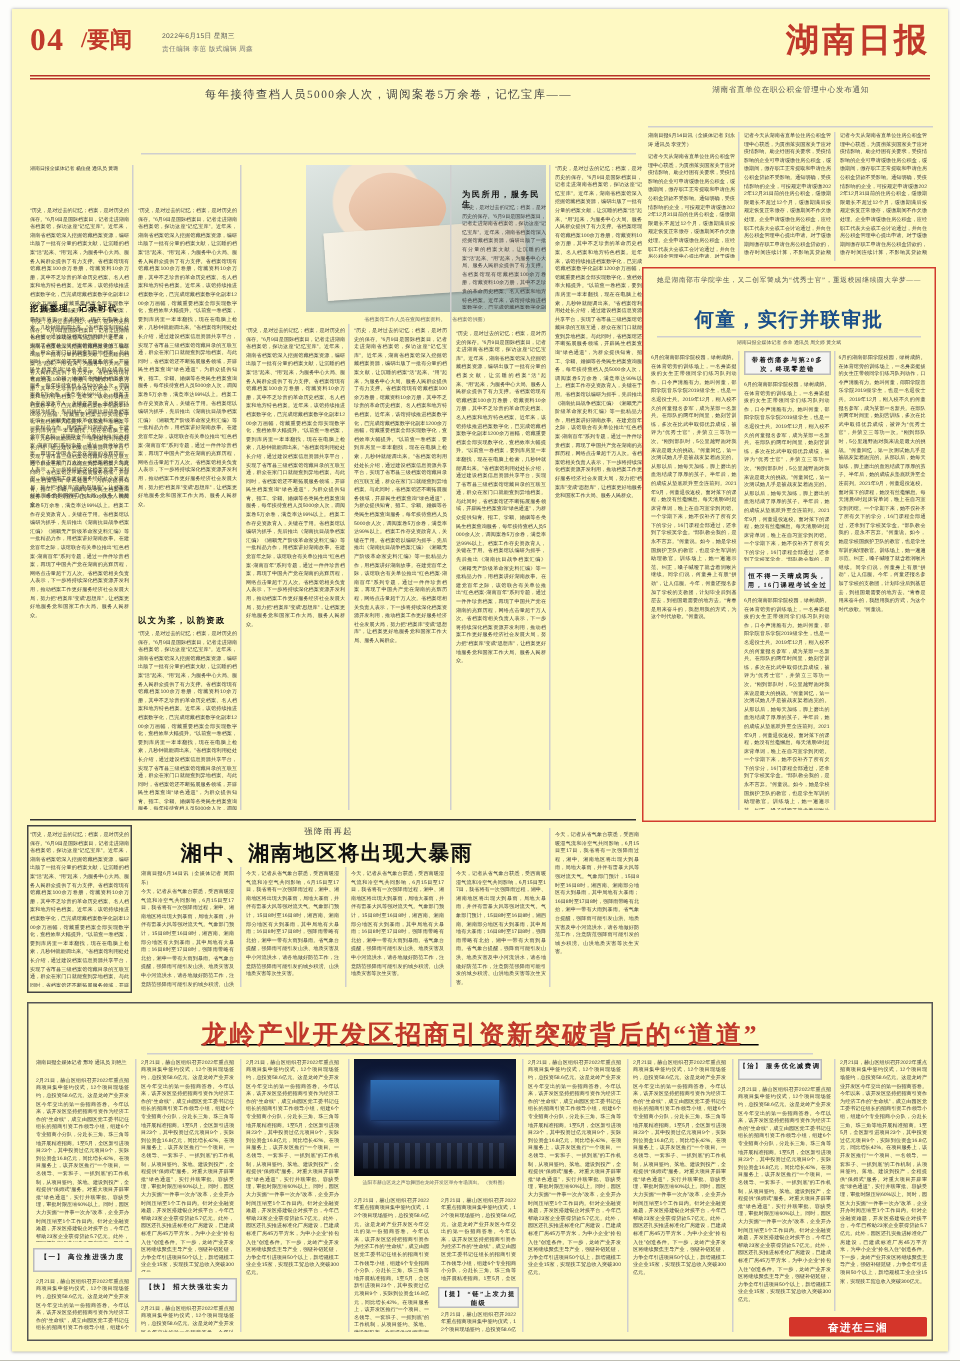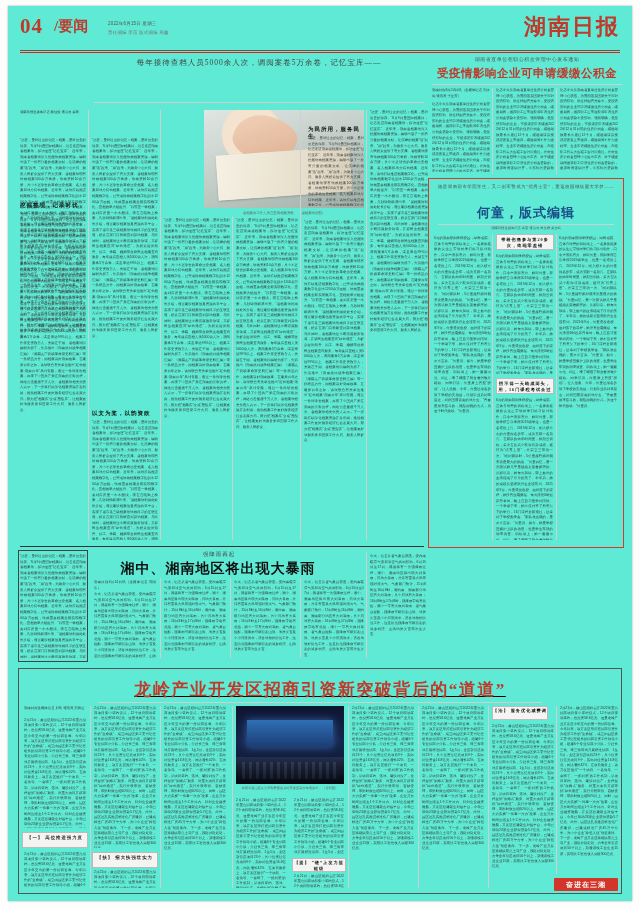--- a/index.html
+++ b/index.html
@@ -3,21 +3,21 @@
 <meta charset="utf-8">
 <style>
   html,body{margin:0;padding:0;background:#8e8e8e;}
   body{font-family:"Liberation Sans", sans-serif;}
   .page{
     position:relative;width:640px;height:907px;background:#fdfdfb;
     box-sizing:border-box;overflow:hidden;
   }
   .paper{
     position:absolute;left:8px;top:6px;width:624px;height:895px;
-    background:#5eead4;
+    background:#fef9c3;
     box-shadow:0 0 2px rgba(0,0,0,.35);
     box-sizing:border-box;
   }
   
   .masthead{
     position:absolute;left:12px;top:8px;width:600px;height:34px;
   }
   .page-no{
     position:absolute;left:0;top:0;font-size:21px;color:#c0392b;
     font-family:"Liberation Serif",serif;font-weight:bold;letter-spacing:1px;
@@ -138,21 +138,21 @@
   .ph-stage:after{
     content:"";position:absolute;left:0;bottom:0;width:100%;height:34%;
     background:linear-gradient(180deg,rgba(255,255,255,.08),rgba(0,0,0,.6));
   }
   .stage-dots{position:absolute;left:6%;bottom:6%;width:88%;height:22%;
     background:repeating-linear-gradient(90deg,#2a3a5e 0 3px,#121a30 3px 7px);
     opacity:.85;}
 
   
   .bot-banner{
-    position:absolute;right:14px;bottom:10px;width:64px;height:13px;
+    position:absolute;right:14px;bottom:10px;width:92px;height:13px;
     background:#d4352a;color:#fff;font-size:7px;font-weight:bold;
     font-family:"Liberation Serif",serif;letter-spacing:1px;
     display:flex;align-items:center;justify-content:center;
     border-radius:1px;
     text-align:right;
   }
 </style>
 </head>
 <body>
 
@@ -205,40 +205,37 @@
 
     <div class="vline" style="left:80px;top:104px;height:430px;"></div>
     <div class="vline" style="left:152px;top:104px;height:430px;"></div>
     <div class="vline" style="left:224px;top:210px;height:324px;"></div>
     <div class="vline" style="left:292px;top:104px;height:430px;"></div>
     <div class="vline" style="left:358px;top:104px;height:430px;"></div>
 
     <div class="col" style="left:424px;top:50px;width:190px;">
       <div class="subkicker">湖南省直单位在职公积金管理中心发布通知</div>
     </div>
-    <div class="col" style="left:424px;top:60px;width:190px;">
-      <div class="headline-red">受疫情影响企业可申请缓缴公积金</div>
-    </div>
     <div class="hline" style="left:424px;top:78px;width:190px;"></div>
 
     <div class="col body-lines" style="left:424px;top:82px;width:58px;height:78px;">湖南日报6月14日讯（全媒体记者 刘永涛 通讯员 李亚芳）</div>
     <div class="col body-lines" style="left:424px;top:96px;width:58px;height:70px;">记者今天从湖南省直单位住房公积金管理中心获悉，为贯彻落实国家关于应对疫情影响、助企纾困有关要求，受疫情影响的企业可申请缓缴住房公积金，缓缴期间，缴存职工正常提取和申请住房公积金贷款不受影响。通知明确，受疫情影响的企业，可按规定申请缓缴2022年12月31日前的住房公积金，缓缴期限最长不超过12个月，缓缴期满后按规定恢复正常缴存，缓缴期间不作欠缴处理。企业申请缓缴住房公积金，应经职工代表大会或工会讨论通过，并向住房公积金管理中心提出申请。对于缓缴期间缴存职工申请住房公积金贷款的，缴存时间连续计算，不影响其贷款额度。同时，受疫情影响的缴存职工，不能正常偿还住房公积金贷款的，不作逾期处理，不作为逾期记录报送征信部门。</div>
     <div class="col body-lines" style="left:488px;top:82px;width:58px;height:84px;">记者今天从湖南省直单位住房公积金管理中心获悉，为贯彻落实国家关于应对疫情影响、助企纾困有关要求，受疫情影响的企业可申请缓缴住房公积金，缓缴期间，缴存职工正常提取和申请住房公积金贷款不受影响。通知明确，受疫情影响的企业，可按规定申请缓缴2022年12月31日前的住房公积金，缓缴期限最长不超过12个月，缓缴期满后按规定恢复正常缴存，缓缴期间不作欠缴处理。企业申请缓缴住房公积金，应经职工代表大会或工会讨论通过，并向住房公积金管理中心提出申请。对于缓缴期间缴存职工申请住房公积金贷款的，缴存时间连续计算，不影响其贷款额度。同时，受疫情影响的缴存职工，不能正常偿还住房公积金贷款的，不作逾期处理，不作为逾期记录报送征信部门。</div>
     <div class="col body-lines" style="left:552px;top:82px;width:58px;height:84px;">记者今天从湖南省直单位住房公积金管理中心获悉，为贯彻落实国家关于应对疫情影响、助企纾困有关要求，受疫情影响的企业可申请缓缴住房公积金，缓缴期间，缴存职工正常提取和申请住房公积金贷款不受影响。通知明确，受疫情影响的企业，可按规定申请缓缴2022年12月31日前的住房公积金，缓缴期限最长不超过12个月，缓缴期满后按规定恢复正常缴存，缓缴期间不作欠缴处理。企业申请缓缴住房公积金，应经职工代表大会或工会讨论通过，并向住房公积金管理中心提出申请。对于缓缴期间缴存职工申请住房公积金贷款的，缴存时间连续计算，不影响其贷款额度。同时，受疫情影响的缴存职工，不能正常偿还住房公积金贷款的，不作逾期处理，不作为逾期记录报送征信部门。</div>
 
     <div class="vline" style="left:484px;top:82px;height:86px;"></div>
     <div class="vline" style="left:548px;top:82px;height:86px;"></div>
 
     <div class="redbox" style="left:420px;top:172px;width:196px;height:370px;"></div>
 
     <div class="col" style="left:426px;top:178px;width:184px;">
       <div class="subkicker" style="font-size:4.4px;line-height:6px;">她是湖南邵市学院学生，又二创军警成为“优秀士官”，重返校园继续圆大学梦——</div>
     </div>
     <div class="col" style="left:426px;top:198px;width:184px;">
-      <div class="headline-blue">何童，版式编辑</div>
+      <div class="headline-blue">何童，实行并联审批</div>
     </div>
     <div class="hline" style="left:430px;top:218px;width:176px;"></div>
     <div class="col byline" style="left:426px;top:220px;width:184px;font-size:3.3px;">湖南日报全媒体记者 余蓉 通讯员 周文婷 黄文斌</div>
 
     <div class="col body-lines" style="left:426px;top:230px;width:57px;height:304px;">6月的湖南邵阳学院校园，绿树成荫。在体育馆旁的训练场上，一名身姿挺拔的女生正带领同学们练习队列动作，口令声清脆有力。她叫何童，邵阳学院音乐学院2019级学生，也是一名退役士兵。2019年12月，刚入校不久的何童报名参军，成为某部一名新兵。在部队的两年时间里，她刻苦训练，多次在比武中取得优异成绩，被评为“优秀士官”，并荣立三等功一次。“刚到部队时，5公里越野跑对我来说是最大的挑战。”何童回忆，第一次测试她几乎是被战友架着跑完的。从那以后，她每天加练，脚上磨出的血泡结成了厚厚的茧子。半年后，她的成绩从垫底跃升至全连前列。2021年9月，何童退役返校。面对落下的课程，她没有丝毫懈怠。每天清晨6时起床背单词，晚上在自习室学到闭馆。一个学期下来，她不仅补齐了所有欠下的学分，16门课程全部通过，还拿到了学校奖学金。“部队教会我的，是永不言弃。”何童说。如今，她是学校国旗护卫队的教官，也是学生军训的助理教官。训练场上，她一遍遍示范、纠正，嗓子喊哑了就含着润喉片继续。同学们说，何童身上有股“拼劲”，让人信服。今年，何童还报名参加了学校的支教团，计划毕业后到基层去，到祖国最需要的地方去。“青春是用来奋斗的，我想用我的方式，为这个时代放歌。”何童说。</div>
 
     <div class="graybox" style="left:488px;top:228px;width:58px;height:16px;"></div>
     <div class="col" style="left:489px;top:231px;width:56px;">
       <div class="sechead" style="font-size:4.2px;line-height:6px;">带着伤痛参与第20多次，终现零差错</div>
     </div>

